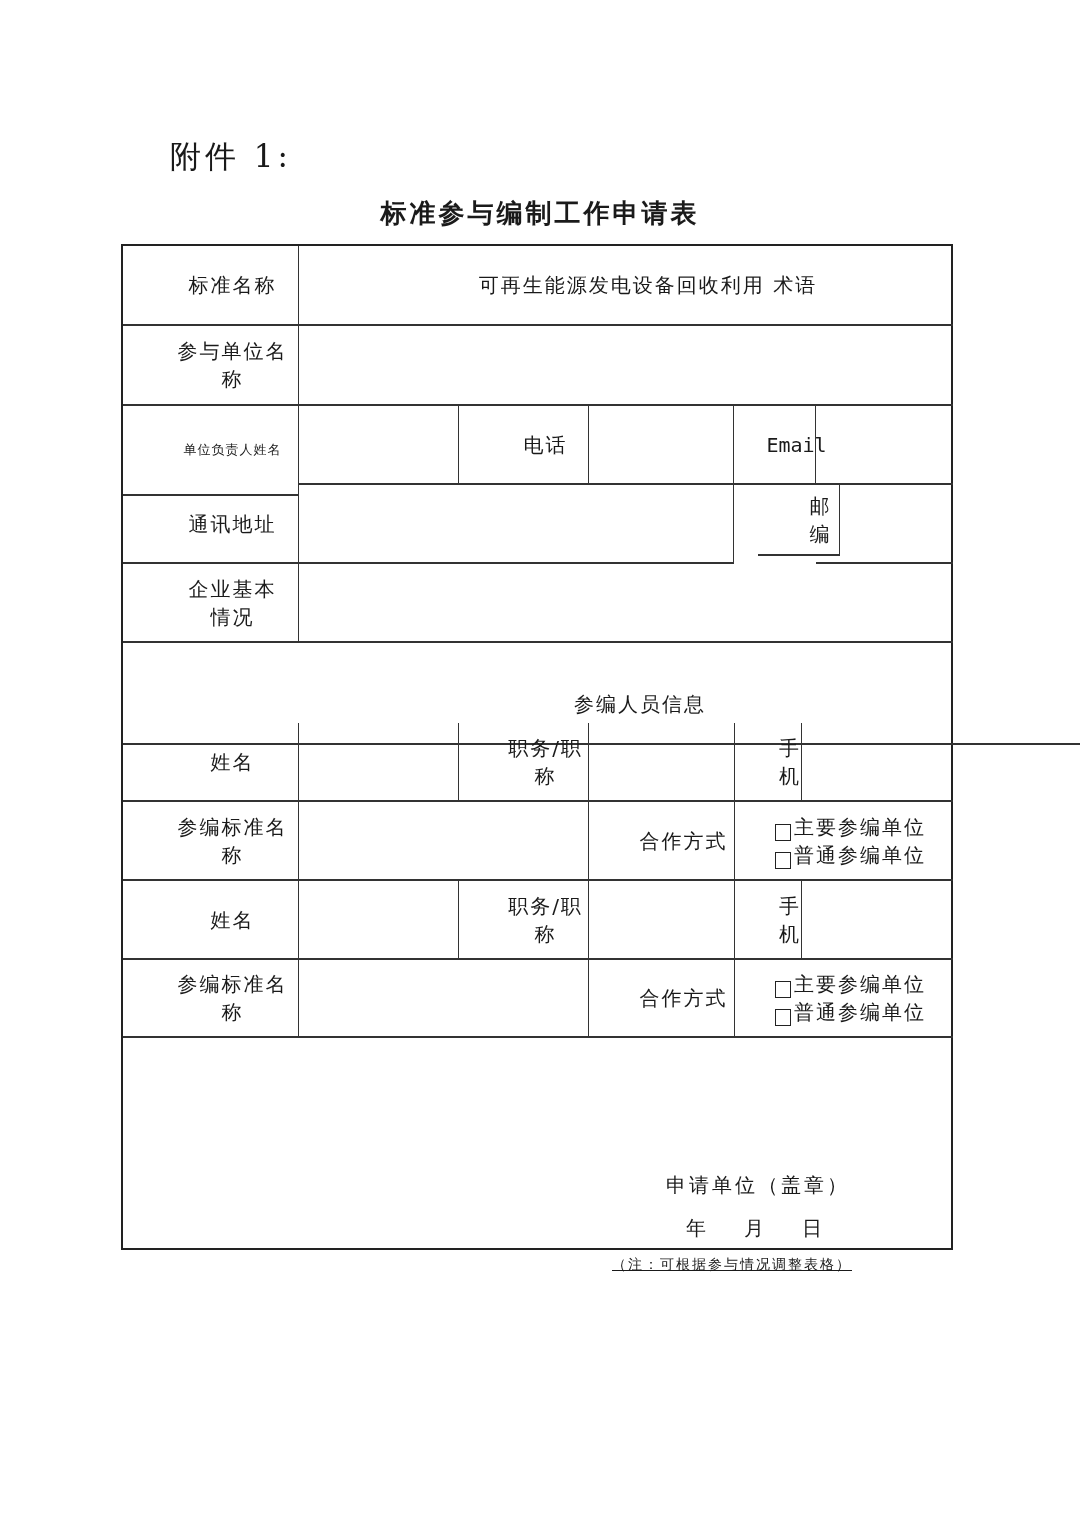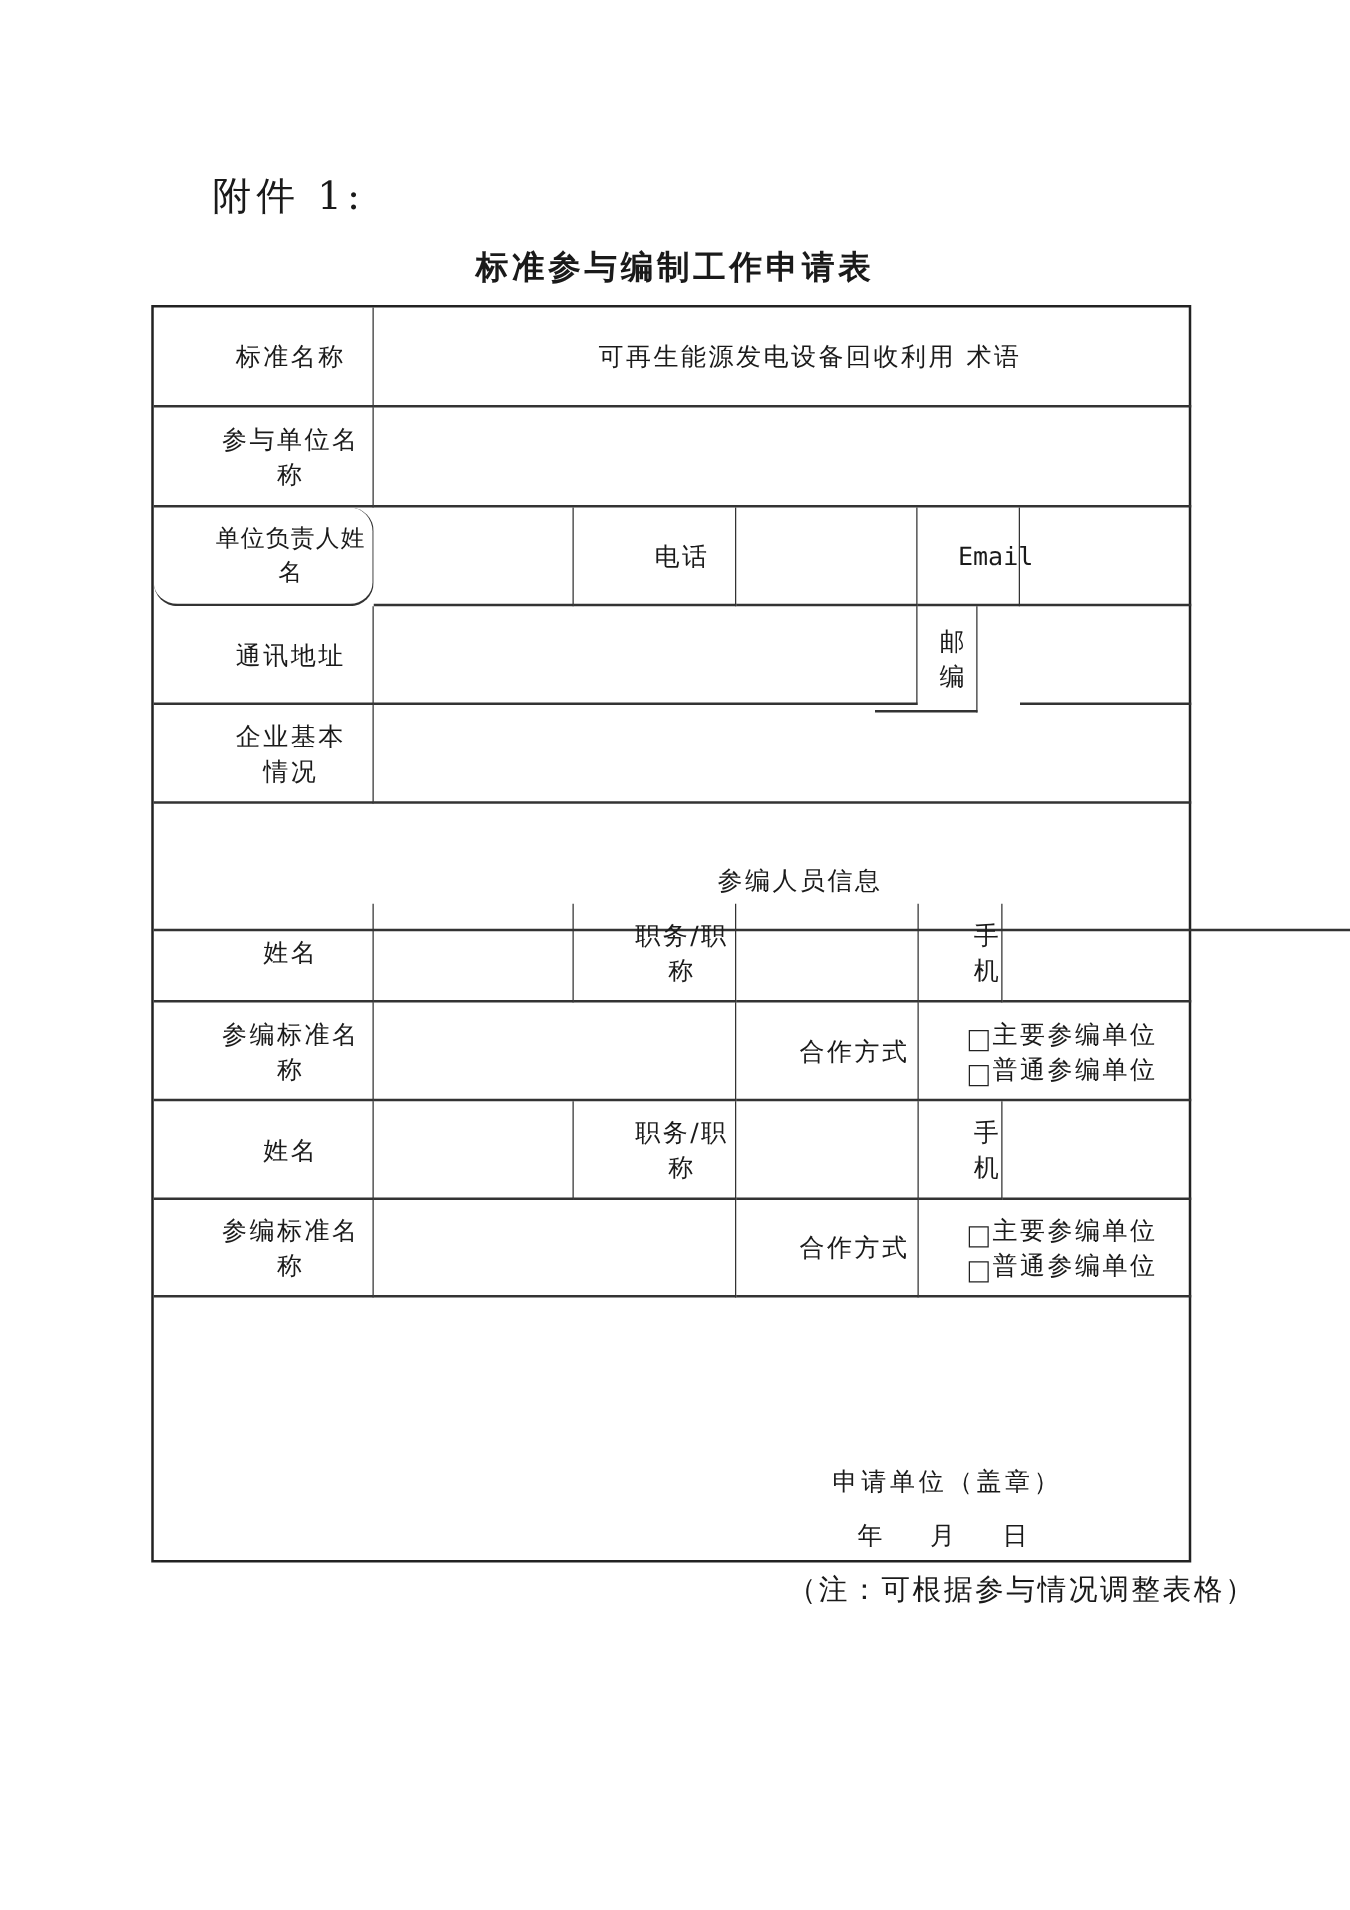--- a/index.html
+++ b/index.html
@@ -13,46 +13,46 @@
          border: 2px solid #222; box-sizing: border-box; }
   .cell { position: absolute; box-sizing: border-box; border-right: 1.5px solid #333;
           border-bottom: 2px solid #333; display: flex; align-items: center; justify-content: center;
           text-align: center; font-size: 20px; letter-spacing: 2px; line-height: 1.4; padding-left: 44px; }
   .noR { border-right: none; }
   .opts { flex-direction: column; align-items: flex-start; padding-left: 40px; justify-content: center; }
   .opt { display: flex; align-items: flex-end; }
   .cb { display: inline-block; width: 14px; height: 15px; border: 1.5px solid #222; margin-right: 3px; }
   .sign { position: absolute; left: 545px; top: 1172px; font-size: 20px; letter-spacing: 3px; }
   .date { position: absolute; left: 686px; top: 1215px; font-size: 20px; display: flex; gap: 38px; }
-  .note { position: absolute; left: 630px; top: 1256px; font-size: 23px; letter-spacing: 2px; }
+  .note { position: absolute; left: 612px; top: 1256px; font-size: 14px; letter-spacing: 2px; text-decoration: underline; }
 </style>
 </head>
 <body>
 
 <div class="attach">附件 1:</div>
 <div class="title">标准参与编制工作申请表</div>
 
 <div class="tbl">
 
   <div class="cell" style="left:0;top:0;width:176px;height:80px;">标准名称</div>
   <div class="cell noR" style="left:176px;top:0;width:654px;height:80px;">可再生能源发电设备回收利用 术语</div>
 
   <div class="cell" style="left:0;top:80px;width:176px;height:80px;">参与单位名称</div>
   <div class="cell noR" style="left:176px;top:80px;width:654px;height:80px;"></div>
 
-  <div class="cell" style="left:0;top:160px;width:176px;height:79px;font-size:19px;letter-spacing:1px;border-radius:19px;">单位负责人姓名</div>
+  <div class="cell" style="left:0;top:160px;width:176px;height:90px;font-size:13px;letter-spacing:1px;">单位负责人姓名</div>
   <div class="cell" style="left:176px;top:160px;width:160px;height:79px;"></div>
   <div class="cell" style="left:336px;top:160px;width:130px;height:79px;">电话</div>
   <div class="cell" style="left:466px;top:160px;width:145px;height:79px;"></div>
   <div class="cell" style="left:611px;top:160px;width:82px;height:79px;font-family:'DejaVu Sans Mono',monospace;letter-spacing:0;text-align:center;">Email</div>
   <div class="cell noR" style="left:693px;top:160px;width:137px;height:79px;"></div>
 
   <div class="cell" style="left:0;top:239px;width:176px;height:79px;">通讯地址</div>
   <div class="cell" style="left:176px;top:239px;width:435px;height:79px;"></div>
-  <div class="cell" style="left:577px;top:239px;width:82px;height:85px;">邮编</div>
+  <div class="cell" style="left:635px;top:239px;width:82px;height:71px;">邮编</div>
   <div class="cell noR" style="left:693px;top:239px;width:137px;height:79px;"></div>
 
   <div class="cell" style="left:0;top:318px;width:176px;height:79px;white-space:pre-line;">企业基本
 情况</div>
   <div class="cell noR" style="left:176px;top:318px;width:654px;height:79px;"></div>
 
   <div class="cell noR" style="left:0;top:419px;width:990px;height:80px;">参编人员信息</div>
 
   <div class="cell" style="left:0;top:477px;width:176px;height:79px;">姓名</div>
   <div class="cell" style="left:176px;top:477px;width:160px;height:79px;"></div>

